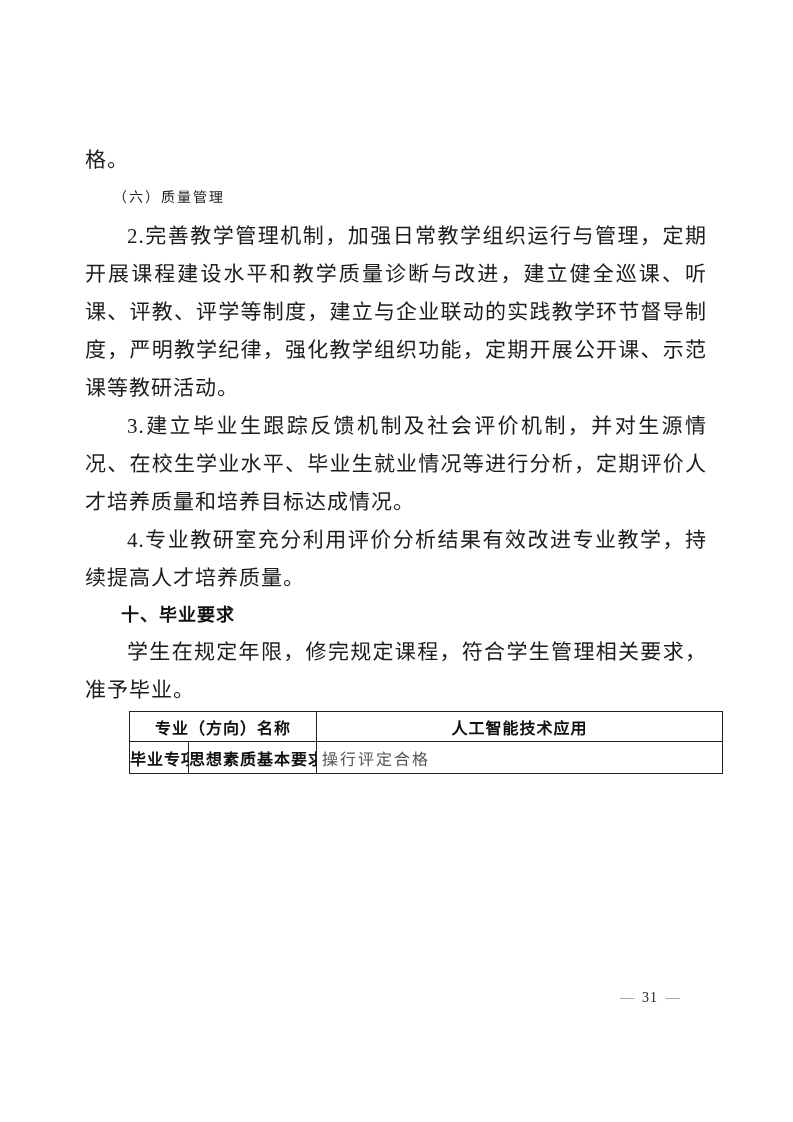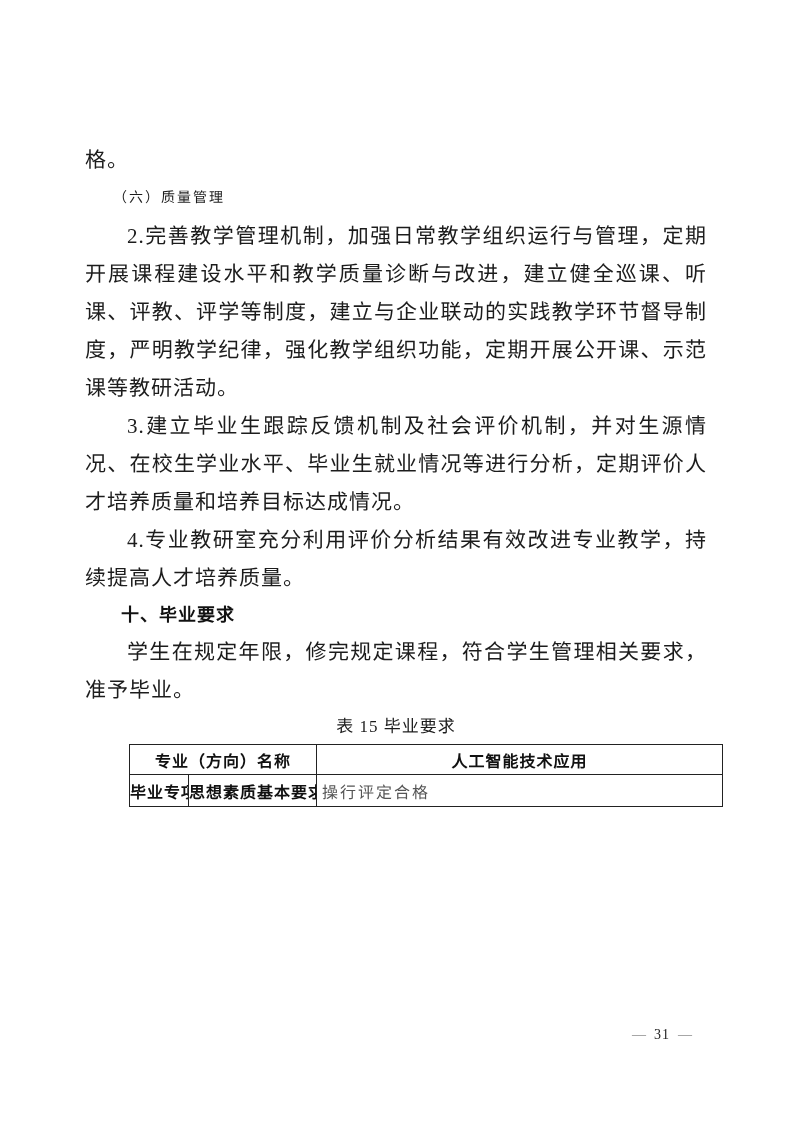--- a/index.html
+++ b/index.html
@@ -80,24 +80,24 @@
   td.value-cell {
     font-weight: 400;
     text-align: left;
     padding-left: 5px;
     font-size: 15px;
     letter-spacing: 2px;
     color: #555555;
   }
   .footer {
     position: absolute;
-    top: 1025px;
+    top: 988px;
     left: 600px;
     width: 100px;
-    text-align: right;
+    text-align: center;
     font-size: 14px;
     line-height: 20px;
     white-space: nowrap;
   }
   .footer .dash {
     color: #8a8a8a;
     letter-spacing: 0;
     margin: 0 8px;
   }
   .footer .pagenum {
@@ -120,21 +120,20 @@
     <p class="body-text indent">2.完善教学管理机制，加强日常教学组织运行与管理，定期开展课程建设水平和教学质量诊断与改进，建立健全巡课、听课、评教、评学等制度，建立与企业联动的实践教学环节督导制度，严明教学纪律，强化教学组织功能，定期开展公开课、示范课等教研活动。</p>
 
     <p class="body-text indent">3.建立毕业生跟踪反馈机制及社会评价机制，并对生源情况、在校生学业水平、毕业生就业情况等进行分析，定期评价人才培养质量和培养目标达成情况。</p>
 
     <p class="body-text indent">4.专业教研室充分利用评价分析结果有效改进专业教学，持续提高人才培养质量。</p>
 
     <h2 class="chapter-heading">十、毕业要求</h2>
 
     <p class="body-text indent">学生在规定年限，修完规定课程，符合学生管理相关要求，准予毕业。</p>
 
-    <div class="table-caption">表 15 毕业要求</div>
 
     <table class="req-table">
       <colgroup>
         <col style="width:59px">
         <col style="width:128px">
         <col style="width:406px">
       </colgroup>
       <tbody>
         <tr class="row-head">
           <td colspan="2" class="bold-center">专业（方向）名称</td>

